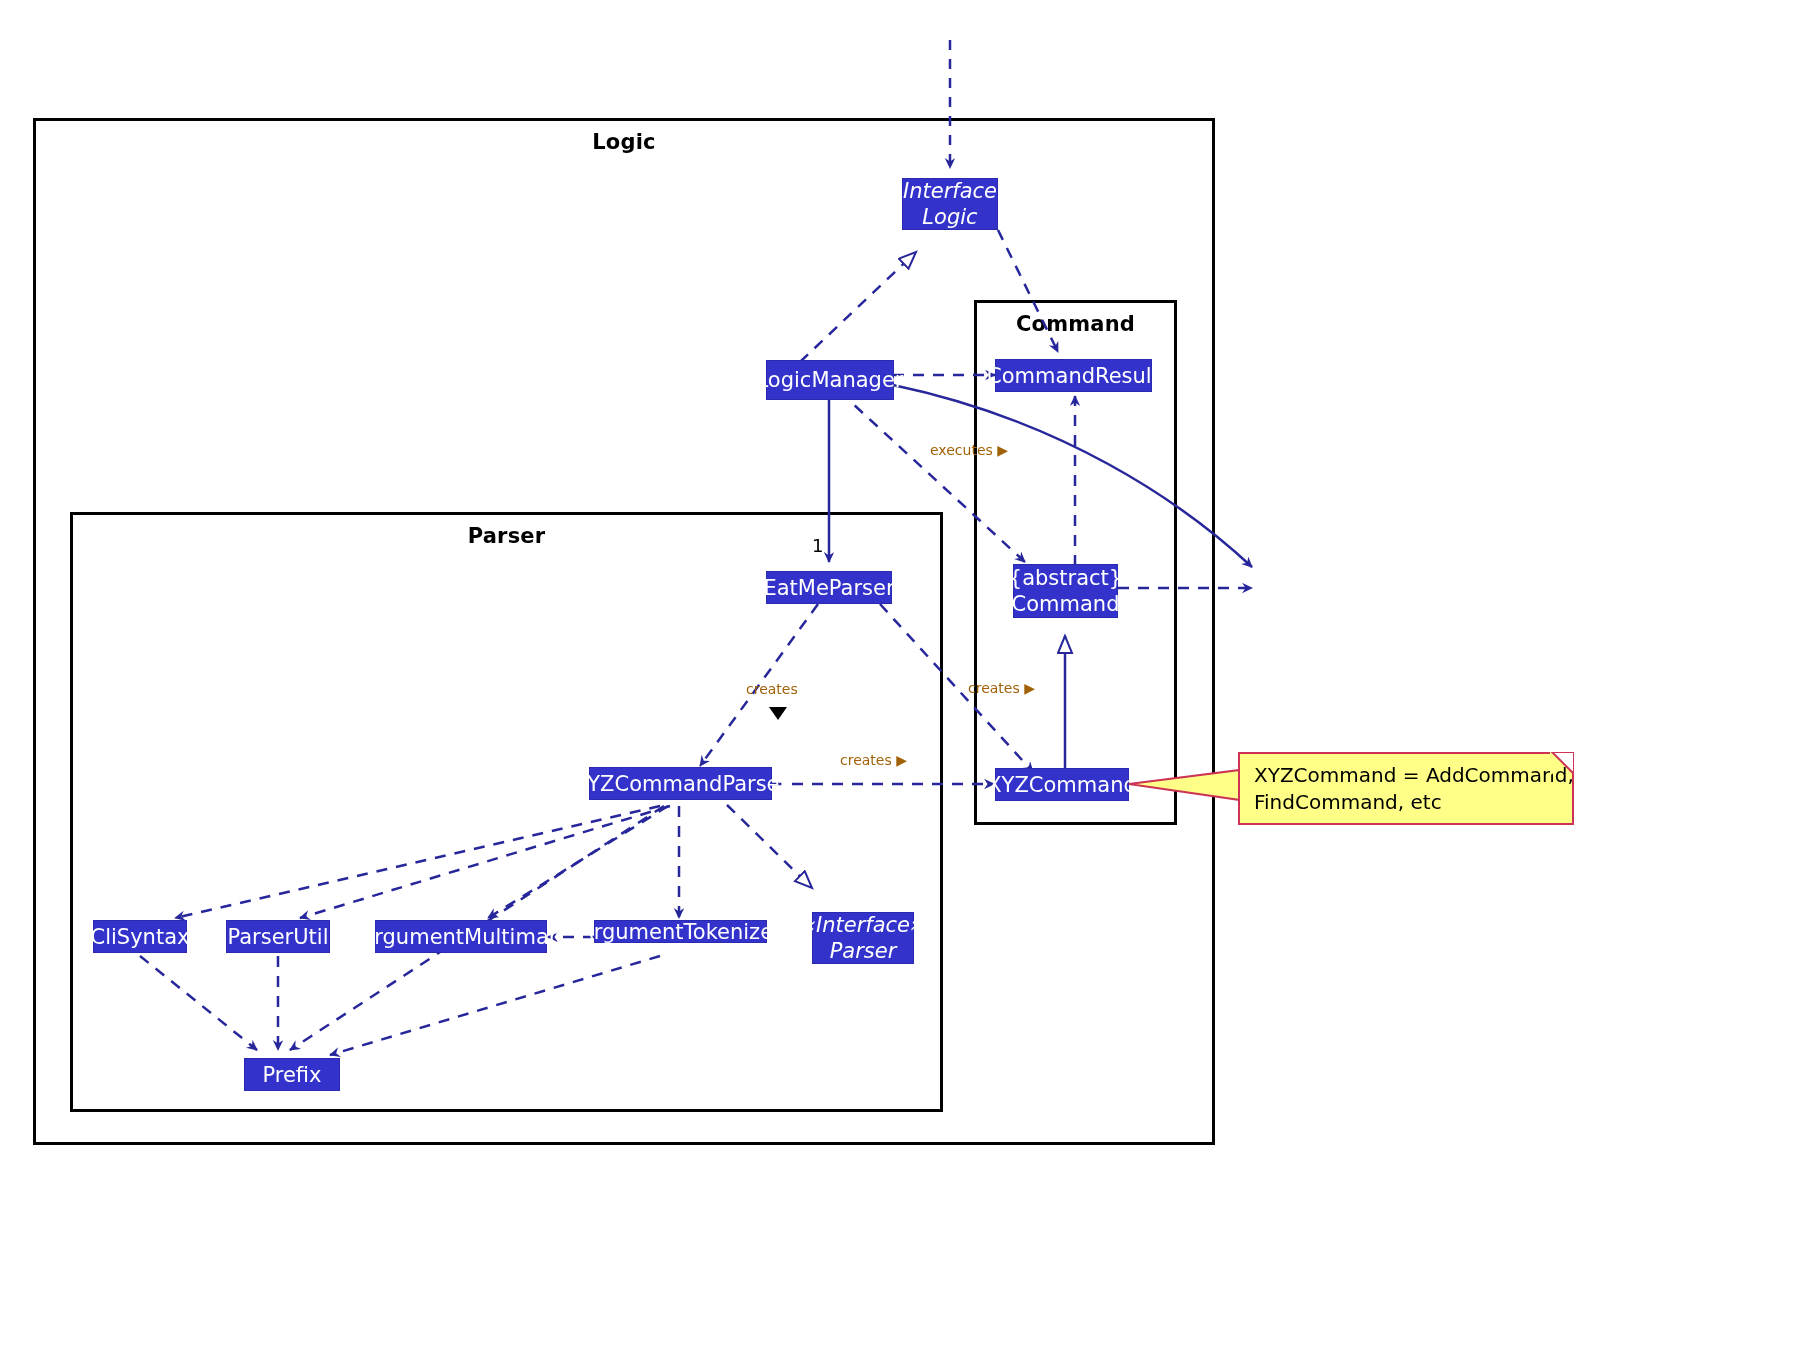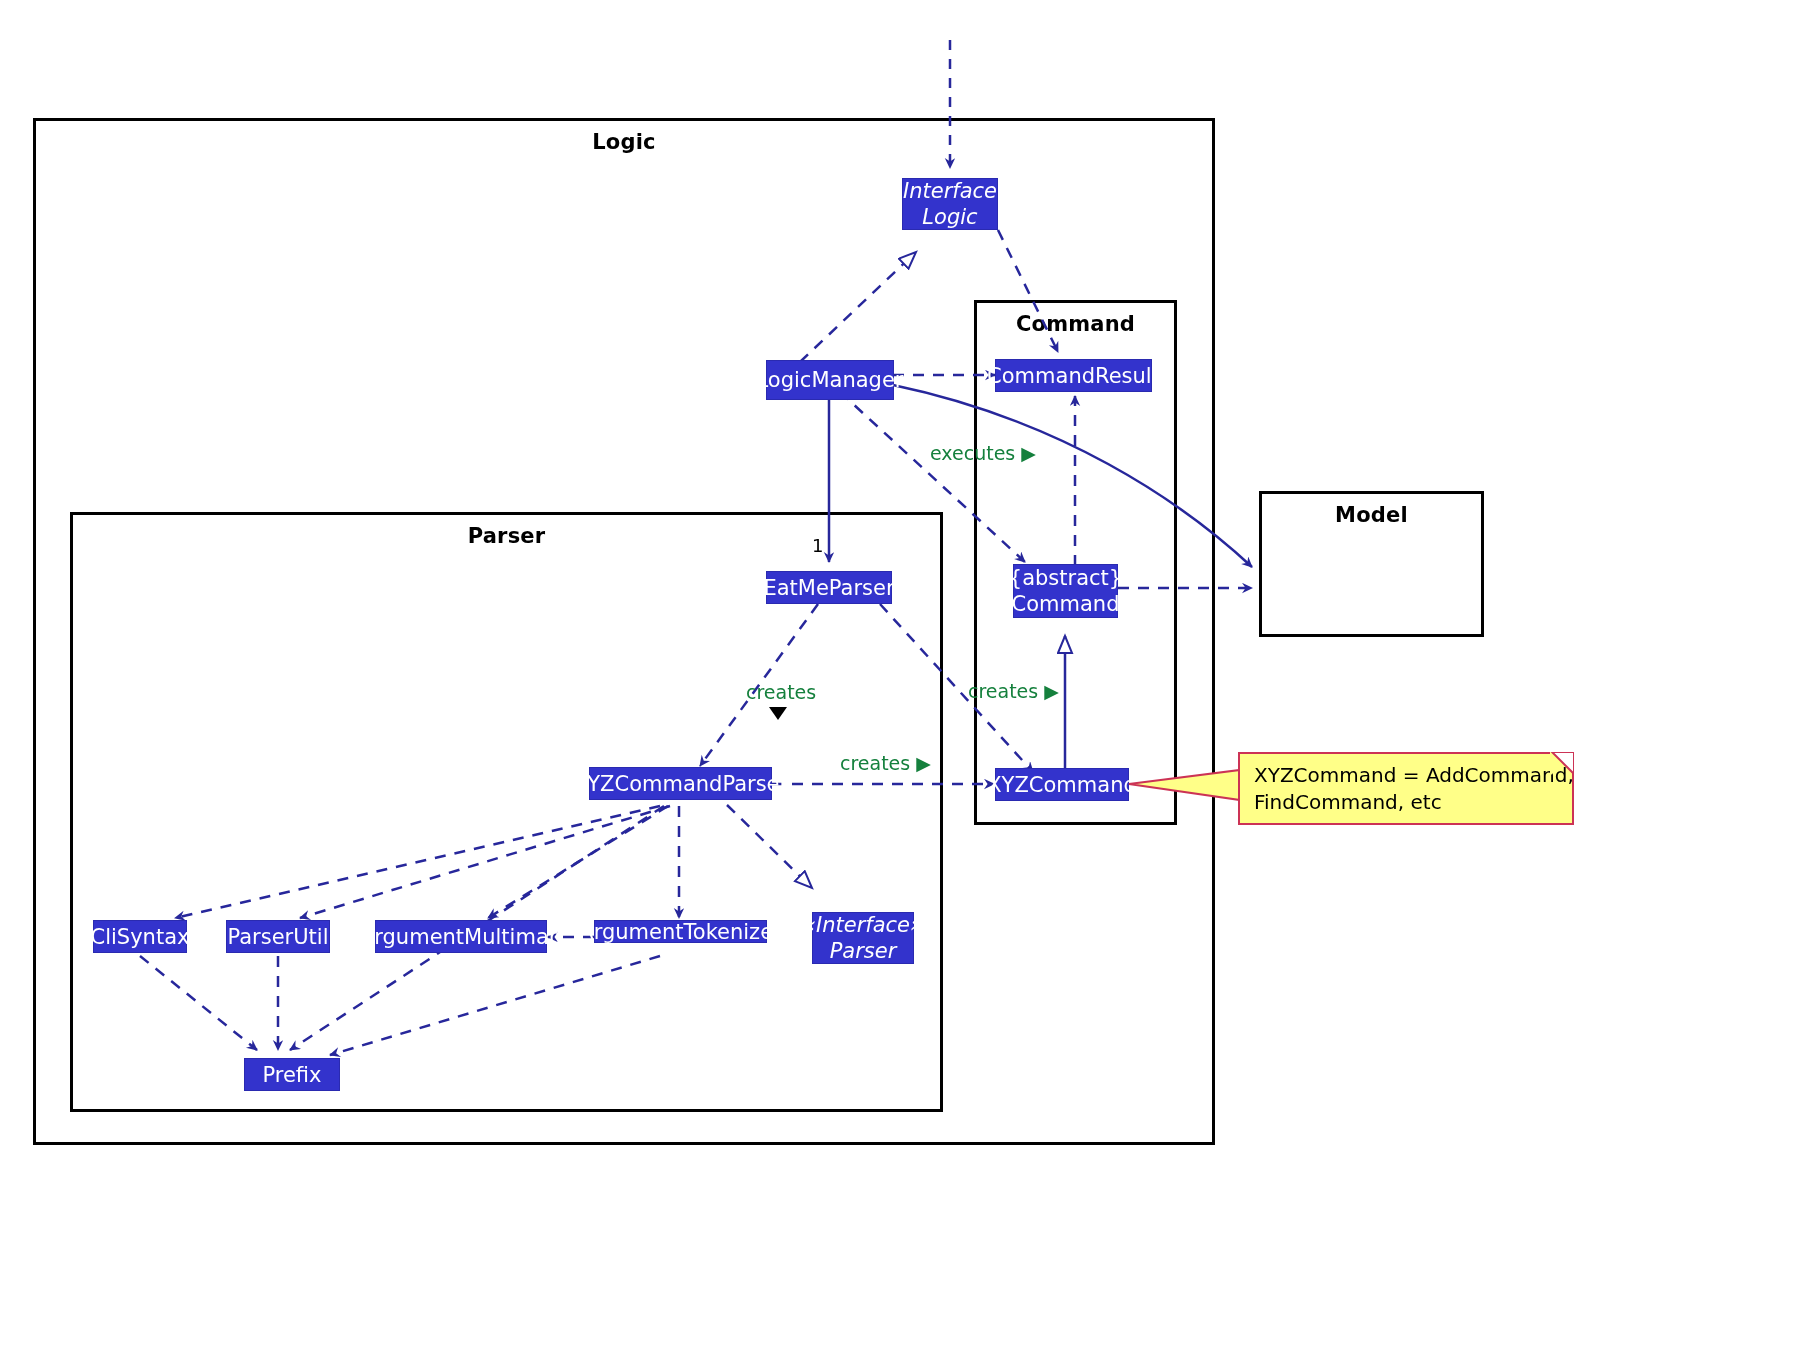--- a/index.html
+++ b/index.html
@@ -67,22 +67,22 @@
     align-items: center;
     justify-content: center;
   }
   .cls .line1, .cls .line2 { display:block; }
   .cls.iface {
     font-style: italic;
   }
   
   .edge-label {
     position: absolute;
-    font-size: 19px;
-    color: #15803d;
+    font-size: 14px;
+    color: #a16207;
     white-space: nowrap;
     background: transparent;
   }
   .multiplicity {
     position: absolute;
     font-size: 18px;
     color: #000000;
   }
   
   .note {
@@ -115,23 +115,20 @@
   </div>
 
   <div class="package" style="left:974px; top:300px; width:203px; height:525px;">
     <div class="package-title">Command</div>
   </div>
 
   <div class="package" style="left:70px; top:512px; width:873px; height:600px;">
     <div class="package-title">Parser</div>
   </div>
 
-  <div class="plain-box" style="left:1259px; top:491px; width:225px; height:146px;">
-    <div class="package-title">Model</div>
-  </div>
 
   <svg class="layer" viewBox="0 0 1819 1356">
     <defs>
       <marker id="arrowOpen" markerWidth="16" markerHeight="16" refX="11" refY="5.2" orient="auto" markerUnits="userSpaceOnUse">
         <path d="M1,0 L12,5.2 L1,10.4 L4.6,5.2 Z" fill="#27279b"></path>
       </marker>
       <marker id="arrowSolid" markerWidth="16" markerHeight="16" refX="11" refY="5.2" orient="auto" markerUnits="userSpaceOnUse">
         <path d="M1,0 L12,5.2 L1,10.4 L4.6,5.2 Z" fill="#27279b"></path>
       </marker>
       <marker id="triHollow" markerWidth="22" markerHeight="22" refX="18" refY="8" orient="auto" markerUnits="userSpaceOnUse">

